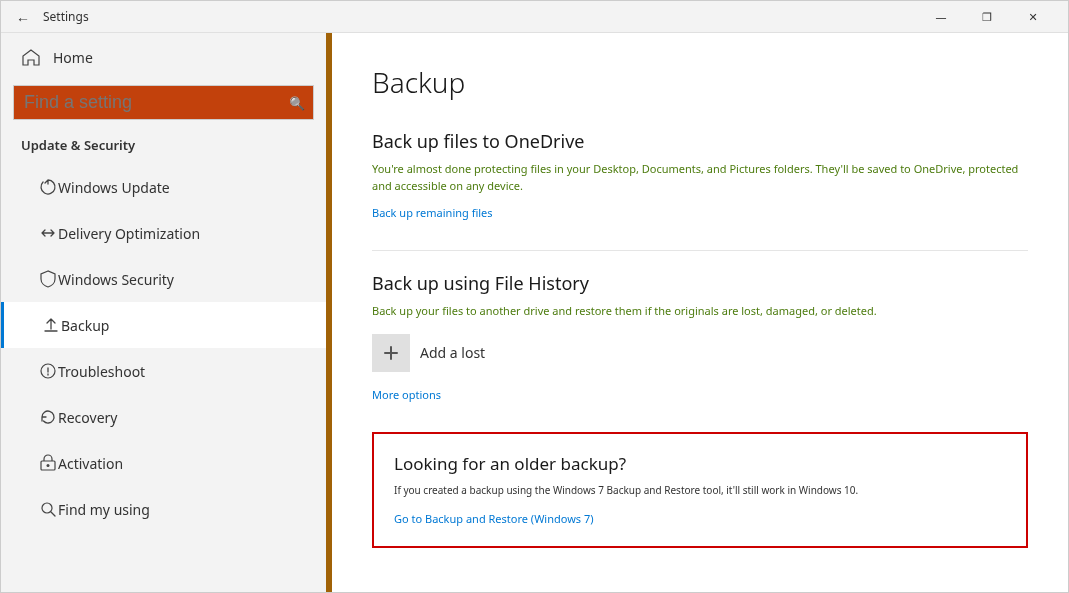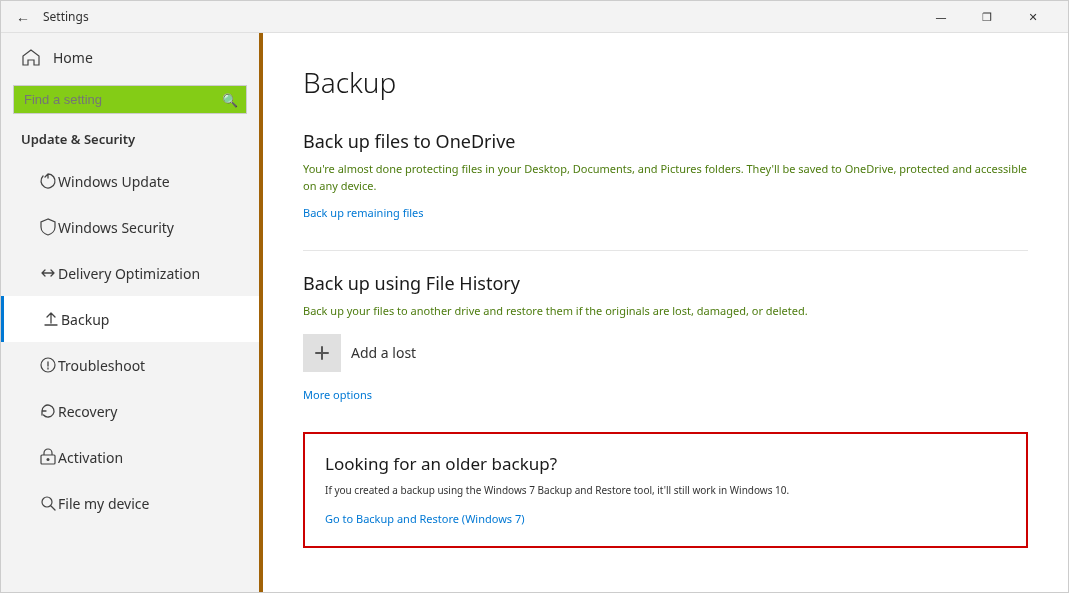--- a/index.html
+++ b/index.html
@@ -60,46 +60,46 @@
       font-size: 11px;
       color: #333;
     }
     .content {
       display: flex;
       flex: 1;
       overflow: hidden;
     }
     
     .sidebar {
-      width: 262px;
+      width: 331px;
       background: #f3f3f3;
       flex-shrink: 0;
       padding-top: 0;
       overflow-y: auto;
-      border-right: 4px solid #a16207;
+      border-right: 6px solid #a16207;
     }
     .sidebar-home {
       display: flex;
       align-items: center;
       padding: 14px 20px;
       cursor: pointer;
       gap: 12px;
       font-size: 14px;
       color: #333;
     }
     .sidebar-search {
       margin: 4px 12px 12px 12px;
       position: relative;
     }
     .sidebar-search input {
       width: 100%;
       padding: 6px 30px 6px 10px;
       border: 1px solid #ccc;
-      background: #84cc16;
-      font-size: 13px;
+      background: #c2410c;
+      font-size: 18px;
       outline: none;
     }
     .sidebar-search-icon {
       position: absolute;
       right: 8px;
       top: 50%;
       transform: translateY(-50%);
       color: #666;
       font-size: 13px;
     }
@@ -253,33 +253,33 @@
           <svg width="18" height="18" viewBox="0 0 18 18" fill="none">
             <path d="M9 2a7 7 0 1 1-4.95 2.05M9 2v4M9 2L6 5" stroke="#444" stroke-width="1.3" stroke-linecap="round"></path>
           </svg>
         </span>
         <span class="item-label">Windows Update</span>
       </div>
 
       <div class="sidebar-item">
         <span class="sidebar-icon">
           <svg width="18" height="18" viewBox="0 0 18 18" fill="none">
+            <path d="M3 9h12M12 6l3 3-3 3M6 6L3 9l3 3" stroke="#444" stroke-width="1.3" stroke-linecap="round" stroke-linejoin="round"></path>
+          </svg>
+        </span>
+        <span class="item-label">Delivery Optimization</span>
+      </div>
+
+      <div class="sidebar-item">
+        <span class="sidebar-icon">
+          <svg width="18" height="18" viewBox="0 0 18 18" fill="none">
             <path d="M9 1L2 4v5c0 4 3.5 7 7 8 3.5-1 7-4 7-8V4L9 1z" stroke="#444" stroke-width="1.2" fill="none"></path>
           </svg>
         </span>
         <span class="item-label">Windows Security</span>
-      </div>
-
-      <div class="sidebar-item">
-        <span class="sidebar-icon">
-          <svg width="18" height="18" viewBox="0 0 18 18" fill="none">
-            <path d="M3 9h12M12 6l3 3-3 3M6 6L3 9l3 3" stroke="#444" stroke-width="1.3" stroke-linecap="round" stroke-linejoin="round"></path>
-          </svg>
-        </span>
-        <span class="item-label">Delivery Optimization</span>
       </div>
 
       <div class="sidebar-item active">
         <span class="sidebar-icon">
           <svg width="18" height="18" viewBox="0 0 18 18" fill="none">
             <path d="M9 13V3M5 7l4-4 4 4" stroke="#444" stroke-width="1.3" stroke-linecap="round" stroke-linejoin="round"></path>
             <path d="M3 15h12" stroke="#444" stroke-width="1.3" stroke-linecap="round"></path>
           </svg>
         </span>
         <span class="item-label">Backup</span>
@@ -315,21 +315,21 @@
         <span class="item-label">Activation</span>
       </div>
 
       <div class="sidebar-item">
         <span class="sidebar-icon">
           <svg width="18" height="18" viewBox="0 0 18 18" fill="none">
             <circle cx="8" cy="8" r="5" stroke="#444" stroke-width="1.2"></circle>
             <path d="M12 12l4 4" stroke="#444" stroke-width="1.3" stroke-linecap="round"></path>
           </svg>
         </span>
-        <span class="item-label">File my device</span>
+        <span class="item-label">Find my using</span>
       </div>
     </div>
 
     <div class="main">
       <h1 class="page-title">Backup</h1>
 
       <div class="section">
         <h2 class="section-title">Back up files to OneDrive</h2>
         <p class="section-desc">You're almost done protecting files in your Desktop, Documents, and Pictures folders. They'll be saved to OneDrive, protected and accessible on any device.</p>
         <a class="section-link" href="#">Back up remaining files</a>

